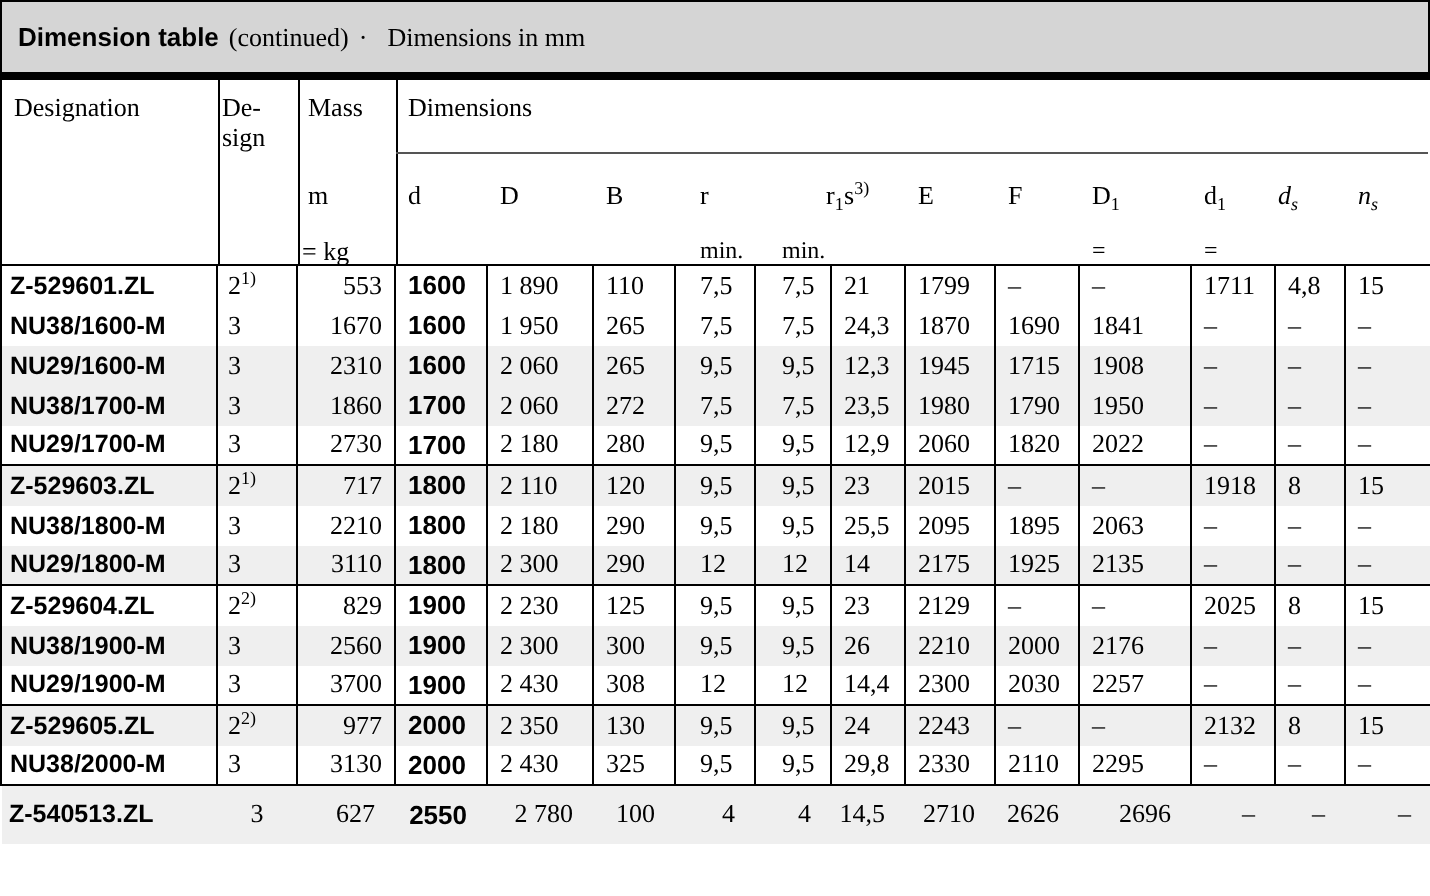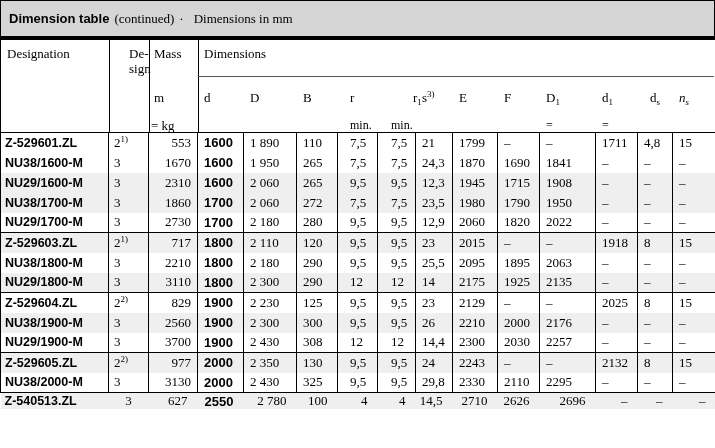--- a/index.html
+++ b/index.html
@@ -38,21 +38,21 @@
     padding:0 0 0 6px; vertical-align:middle; white-space:nowrap; overflow:hidden;
   }
   td.c-designation { font-family:"Liberation Sans", sans-serif; font-weight:bold; font-size:12.5px; padding-left:4px; }
   td.c-design { padding-left:5px; }
   td.c-mass { text-align:right; padding:0 6px 0 0; }
   td.c-d { font-family:"Liberation Sans", sans-serif; font-weight:bold; font-size:13px; }
   td.c-r  { padding-left:12px; }
   td.c-r1 { padding-left:13px; }
   tr.shaded td { background:#efefef; }
   tr.group-start td { border-top:1px solid #000; }
-  tr.last td { border-left:none; background:#efefef; text-align:right; padding:0 10px 0 0; height:16px; }
+  tr.last td { border-left:none; background:#efefef; text-align:right; padding:0 10px 0 0; height:29px; }
   tr.last td.c-designation { text-align:left; padding-left:4px; }
   tr.last td.c-design { text-align:center; padding-right:0; }
 </style>
 </head>
 <body>
 
 <div class="page">
 
   <div class="titlebar">
     <span class="t-bold">Dimension table</span>
@@ -61,21 +61,21 @@
     <span class="t-reg">Dimensions in mm</span>
   </div>
   <div class="thickbar"></div>
 
   <div class="header">
     <div class="vline" style="left:108px"></div>
     <div class="vline" style="left:148px"></div>
     <div class="vline" style="left:197px"></div>
 
     <div class="h-text" style="left:6px; top:6px">Designation</div>
-    <div class="h-text h-design" style="left:128px; top:6px">
+    <div class="h-text h-design" style="left:110px; top:6px">
       <div>De-</div>
       <div>sign</div>
     </div>
     <div class="h-text" style="left:153px; top:6px">Mass</div>
     <div class="h-text" style="left:153px; top:50px">m</div>
     <div class="h-text" style="left:150px; top:78px">= kg</div>
 
     <div class="h-text" style="left:203px; top:6px">Dimensions</div>
     <div class="dims-rule"></div>
     <div class="dims-cols">
@@ -107,21 +107,21 @@
         </div>
         <div class="dim-col" style="left: 342px; width: 56px;">
           <span class="dim-main" style="left: 6px;">D<sub class="small">1</sub></span>
           <span class="dim-below" style="left: 6px;">=</span>
         </div>
         <div class="dim-col" style="left: 398px; width: 42px;">
           <span class="dim-main" style="left: 6px;">d<sub class="small">1</sub></span>
           <span class="dim-below" style="left: 6px;">=</span>
         </div>
         <div class="dim-col" style="left: 440px; width: 35px;">
-          <span class="dim-main" style="left: 12px;">d<sub class="small">s</sub></span>
+          <span class="dim-main" style="left: 1px; font-style: italic;">d<sub class="small">s</sub></span>
         </div>
         <div class="dim-col" style="left: 475px; width: 43px;">
           <span class="dim-main" style="left: 6px; font-style: italic;">n<sub class="small">s</sub></span>
         </div>
       </div>
   </div>
 
   <table class="body">
     <colgroup>
         <col style="width: 108px;">

